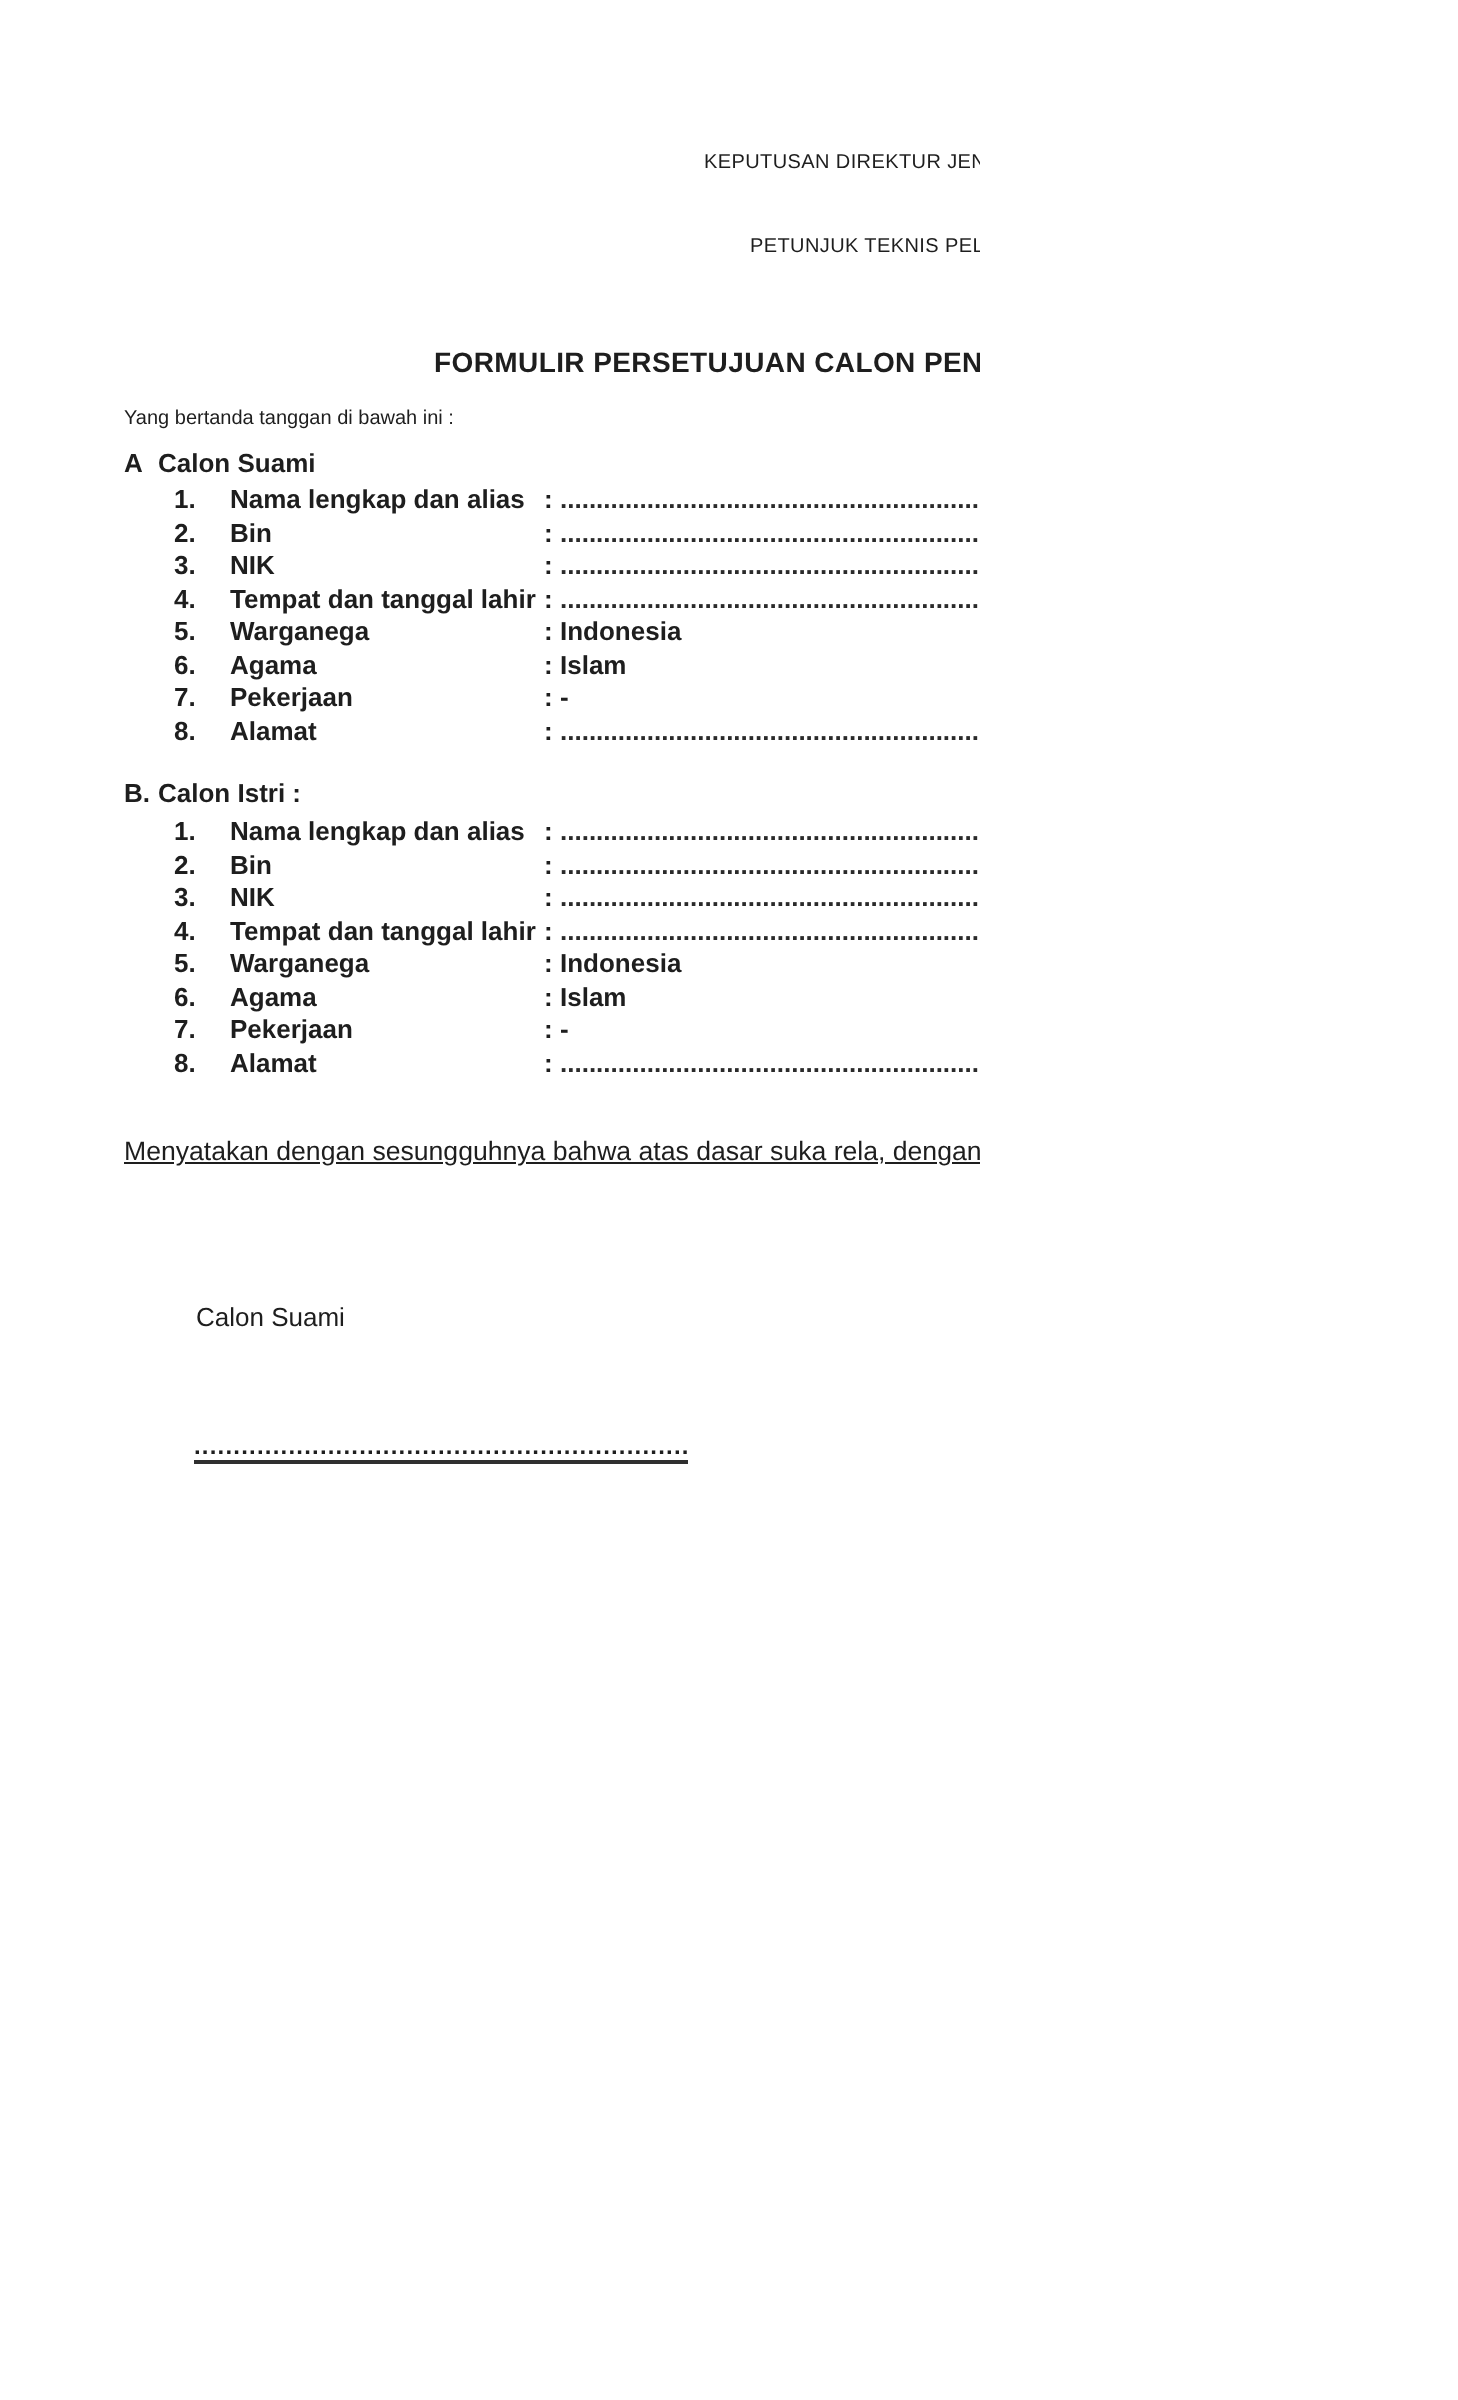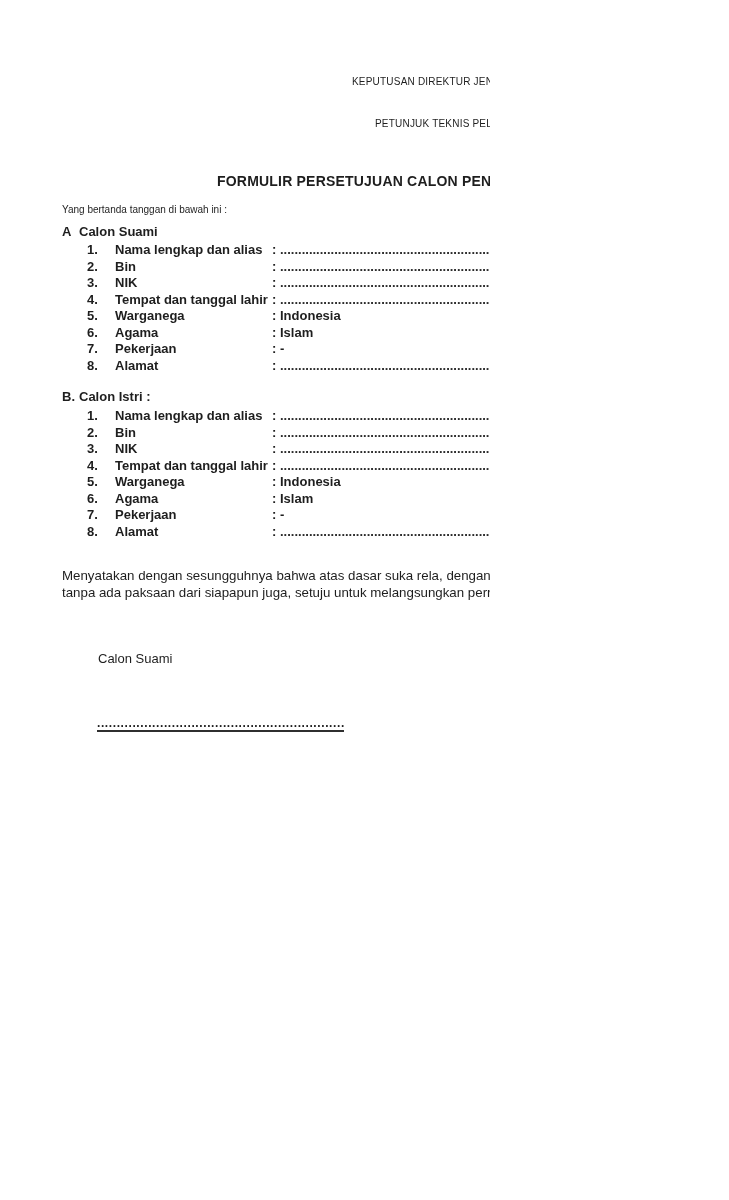--- a/index.html
+++ b/index.html
@@ -61,21 +61,21 @@
   .row .lbl  { position: absolute; left: 41px; white-space: nowrap; margin-left: 12px; }
   .row .sep  { position: absolute; left: 210px; }
   .row .val  { position: absolute; left: 218px; white-space: nowrap; }
   .val.dots  { color: #2a2a2a; }
   .statement {
     position: absolute;
     left: 62px; top: 568px;
     font-size: 13.3px;
     line-height: 16.6px;
   }
-  .statement div { white-space: nowrap; }
+  .statement div { white-space: nowrap; text-decoration: underline; }
   .sig-caption {
     position: absolute;
     left: 98px; top: 651px;
     font-size: 13px;
     white-space: nowrap;
   }
   .sig-line {
     position: absolute;
     left: 97px; top: 716px;
     width: 247px; height: 14px;
@@ -208,20 +208,19 @@
           <span class="no">8.</span>
           <span class="lbl">Alamat</span>
           <span class="sep">:</span>
           <span class="val dots">........................................................................</span>
         </div>
       </div>
     </div>
 
     <div class="statement">
       <div>Menyatakan dengan sesungguhnya bahwa atas dasar suka rela, dengan</div>
-      <div>tanpa ada paksaan dari siapapun juga, setuju untuk melangsungkan perr</div>
     </div>
 
     <div class="sig-caption">Calon Suami</div>
     <div class="sig-line">...........................................................................</div>
 
   </div>
 </div>
 
 </body></html>

